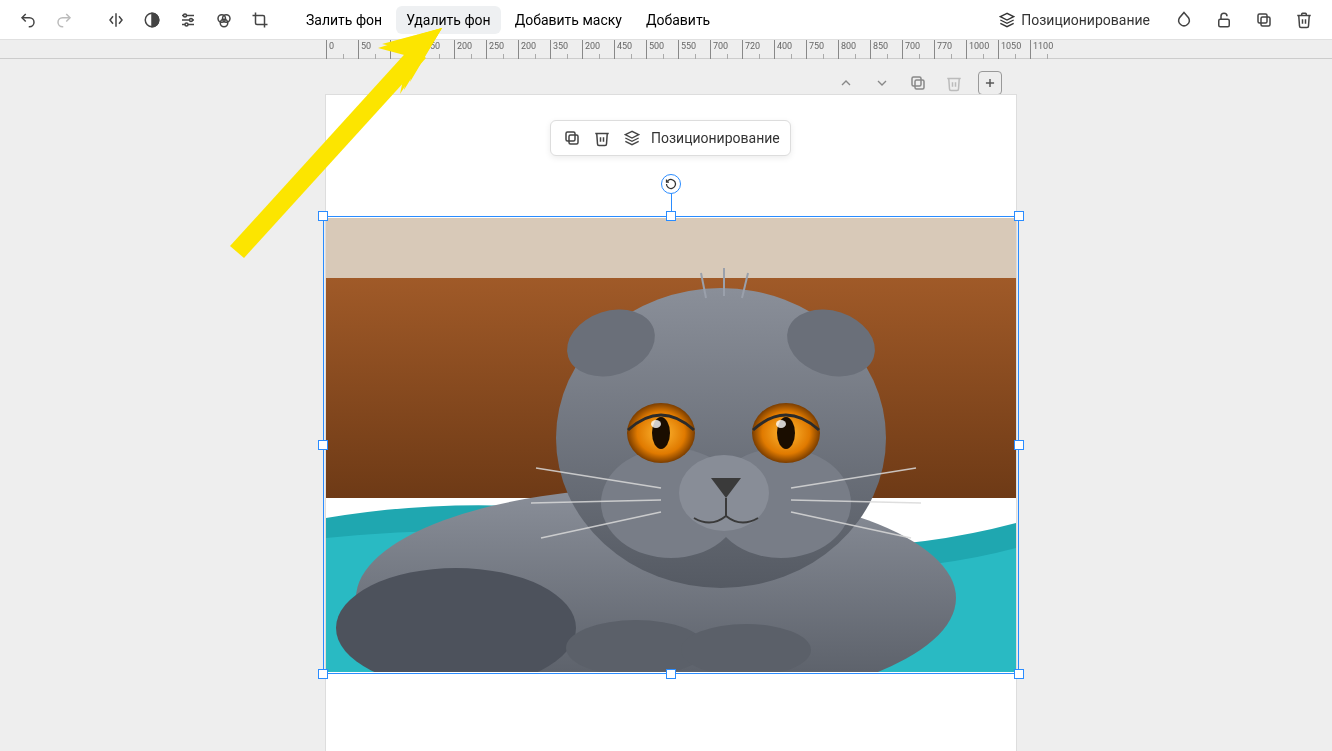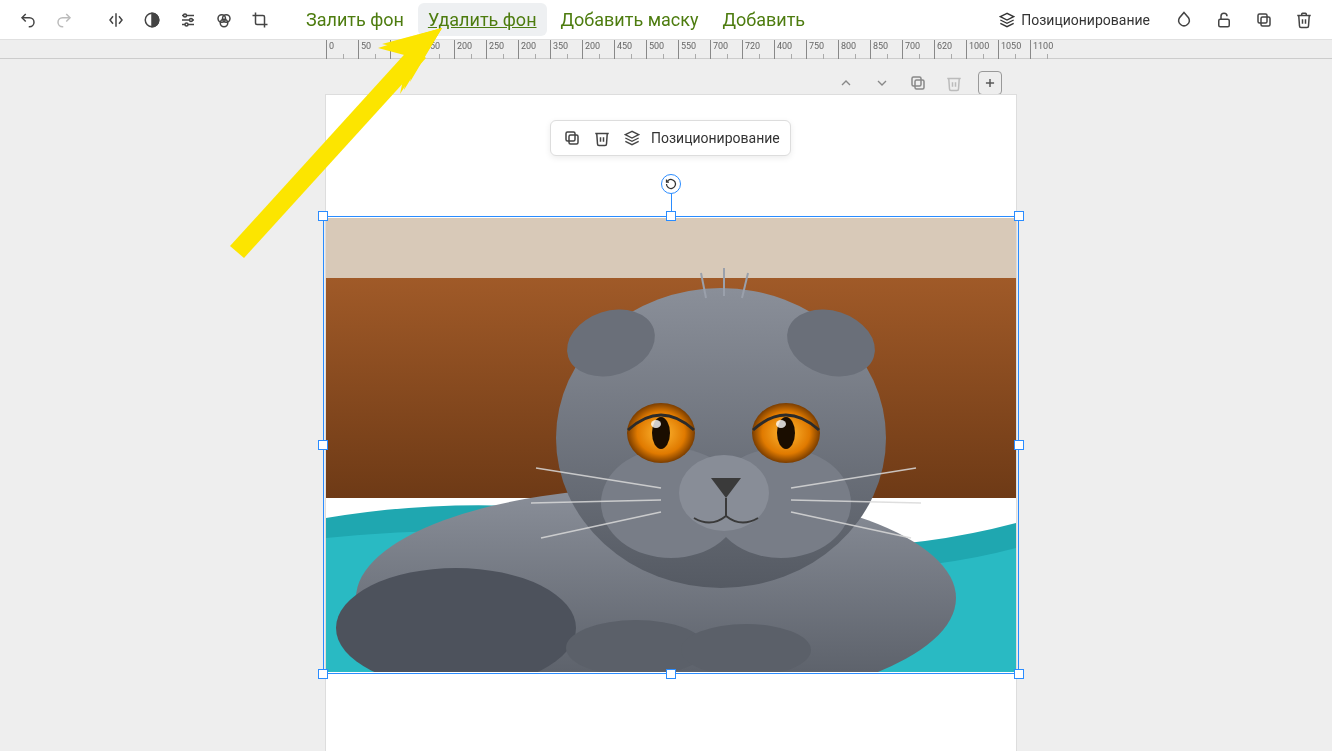--- a/index.html
+++ b/index.html
@@ -29,27 +29,27 @@
   display: flex;
   align-items: center;
   justify-content: center;
   border-radius: 4px;
   cursor: pointer;
   color: #444;
 }
 .icon-btn.disabled { color: #bbb; cursor: default; }
 .txt-btn {
   padding: 6px 10px;
-  font-size: 18px;
-  color: #4d7c0f;
+  font-size: 14px;
+  color: #000000;
   cursor: pointer;
   border-radius: 6px;
   white-space: nowrap;
 }
-.txt-btn.active { background: #eef0f2; text-decoration: underline; }
+.txt-btn.active { background: #eef0f2; }
 .positioning-btn {
   display: flex;
   align-items: center;
   gap: 6px;
   padding: 6px 10px;
   font-size: 14px;
   color: #333;
   cursor: pointer;
   border-radius: 6px;
 }
@@ -331,21 +331,21 @@
       <div class="tick">450</div>
       <div class="tick">500</div>
       <div class="tick">550</div>
       <div class="tick">700</div>
       <div class="tick">720</div>
       <div class="tick">400</div>
       <div class="tick">750</div>
       <div class="tick">800</div>
       <div class="tick">850</div>
       <div class="tick">700</div>
-      <div class="tick">620</div>
+      <div class="tick">770</div>
       <div class="tick">1000</div>
       <div class="tick">1050</div>
       <div class="tick">1100</div>
     </div>
 </div>
 
 <div class="canvas-area">
 
   <div class="layer-ctrl">
     <div class="ctrl">

